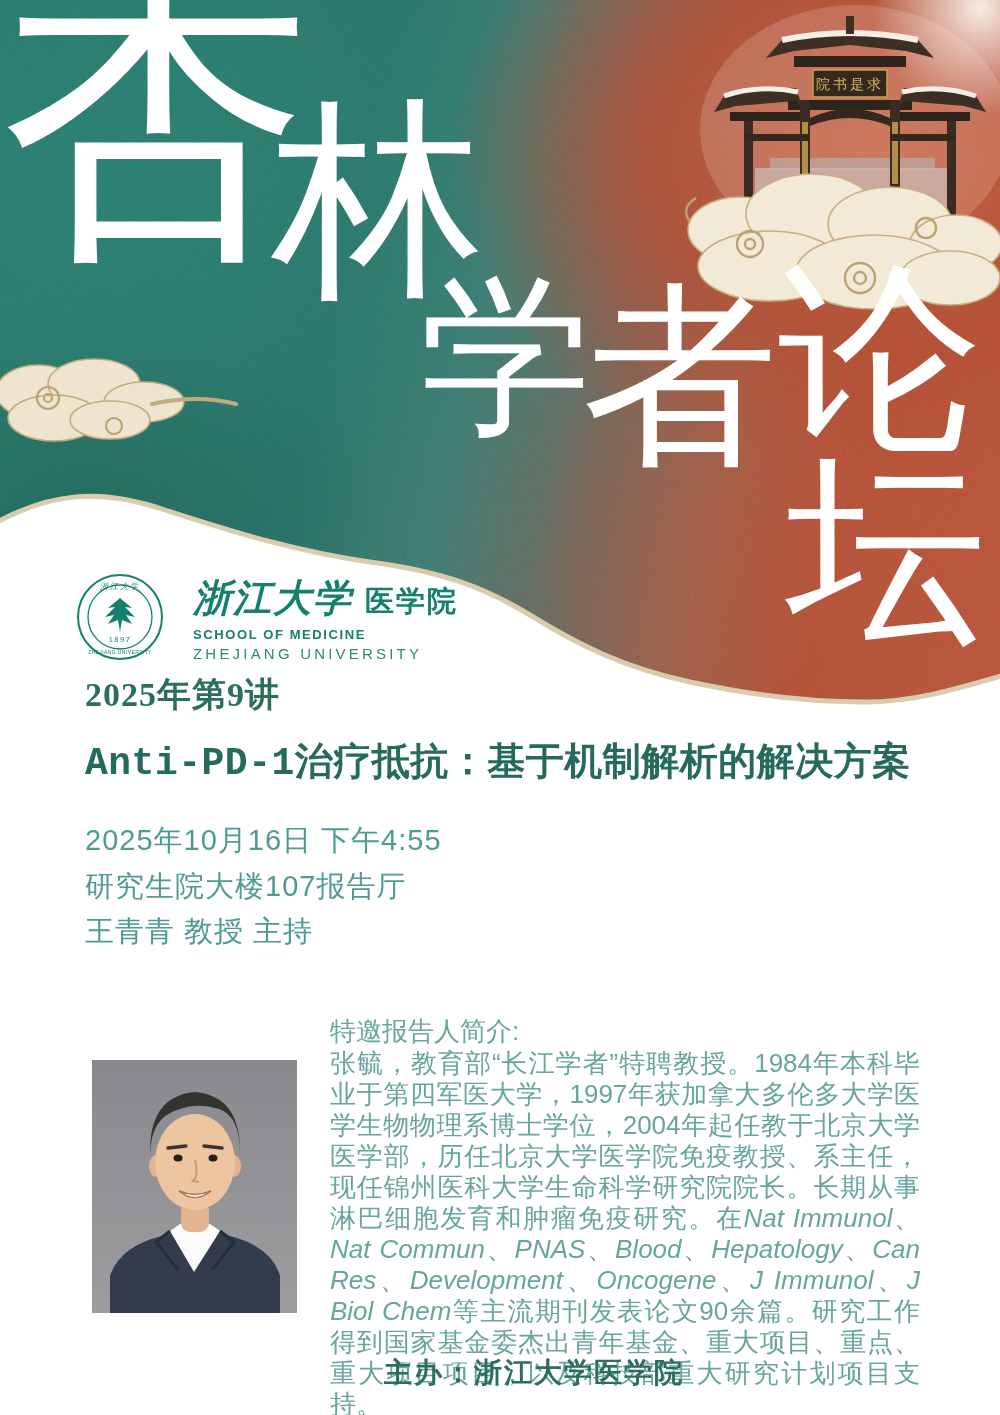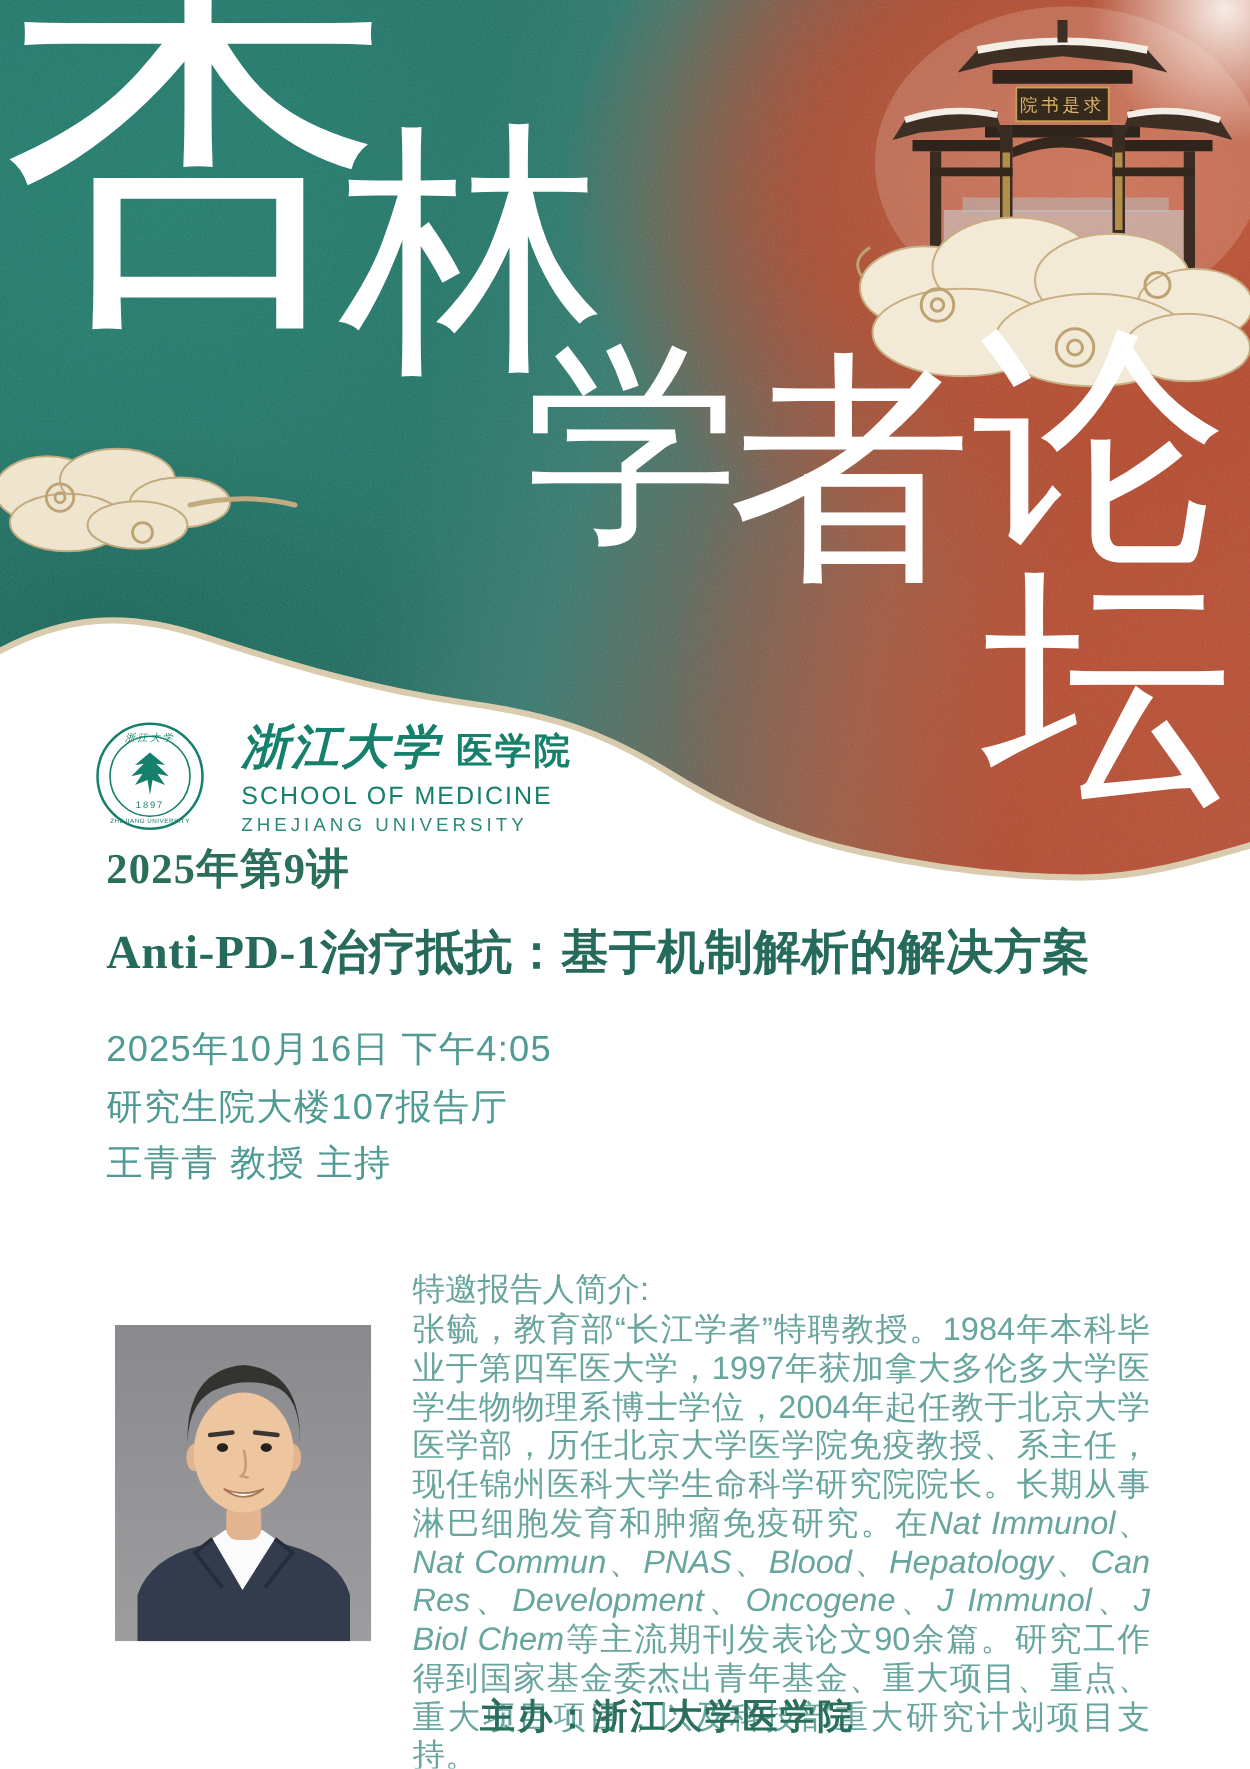--- a/index.html
+++ b/index.html
@@ -28,27 +28,27 @@
   .cloud-left{position:absolute;left:-8px;top:346px;width:252px;height:112px;}
   .torn{position:absolute;left:0;top:430px;width:1000px;height:330px;}
   
   .logo-row{position:absolute;left:75px;top:572px;display:flex;align-items:center;gap:28px;}
   .seal{width:90px;height:90px;}
   .logo-text{color:#15806b;}
   .logo-cn{display:flex;align-items:baseline;gap:12px;}
   .logo-cn-name{font-size:38px;font-weight:700;font-style:italic;
     font-family:"Liberation Serif","DejaVu Serif",serif;letter-spacing:2px;}
   .logo-cn-dept{font-size:29px;font-weight:700;letter-spacing:2px;}
-  .logo-en1{font-size:20px;font-weight:400;letter-spacing:1.6px;margin-top:3px;}
+  .logo-en1{font-size:13px;font-weight:700;letter-spacing:1.6px;margin-top:3px;}
   .logo-en2{font-size:15px;font-weight:400;letter-spacing:3.2px;color:#2d8a77;margin-top:3px;}
   
   .series{position:absolute;left:85px;top:672px;font-size:34px;font-weight:700;color:#2b6e5c;
     font-family:"Liberation Serif","DejaVu Serif",serif;letter-spacing:1px;}
   .title{position:absolute;left:85px;top:736px;width:860px;font-size:38px;font-weight:700;color:#256a5a;
-    font-family:Liberation Serif, serif;letter-spacing:.5px;margin:0;}
+    font-family:Liberation Mono, monospace;letter-spacing:.5px;margin:0;}
   .info{position:absolute;left:85px;top:818px;font-size:29px;font-weight:500;color:#4f9b94;
     line-height:45.5px;letter-spacing:1px;}
   
   .portrait{position:absolute;left:92px;top:1060px;width:205px;height:253px;}
   .bio{position:absolute;left:330px;top:1016px;width:590px;color:#68a59e;font-size:26px;line-height:31px;}
   .bio-heading{margin:0 0 1px 0;}
   .bio-body{margin:0;text-align:justify;}
   .bio-body i{font-style:italic;}
   
   .footer{position:absolute;left:0;top:1354px;width:1000px;text-align:center;padding-left:68px;
@@ -171,21 +171,21 @@
       </div>
       <div class="logo-en1">SCHOOL OF MEDICINE</div>
       <div class="logo-en2">ZHEJIANG UNIVERSITY</div>
     </div>
   </div>
 
   <div class="series">2025年第9讲</div>
   <h1 class="title">Anti-PD-1治疗抵抗：基于机制解析的解决方案</h1>
 
   <div class="info">
-    <div>2025年10月16日 下午4:05</div>
+    <div>2025年10月16日 下午4:55</div>
     <div>研究生院大楼107报告厅</div>
     <div>王青青  教授  主持</div>
   </div>
 
   <svg class="portrait" viewBox="0 0 205 253">
     <defs>
       <linearGradient id="pg" x1="0" y1="0" x2="0" y2="1">
         <stop offset="0" stop-color="#8a8a8e"></stop>
           <stop offset="1" stop-color="#9d9da0"></stop>
       </linearGradient>

